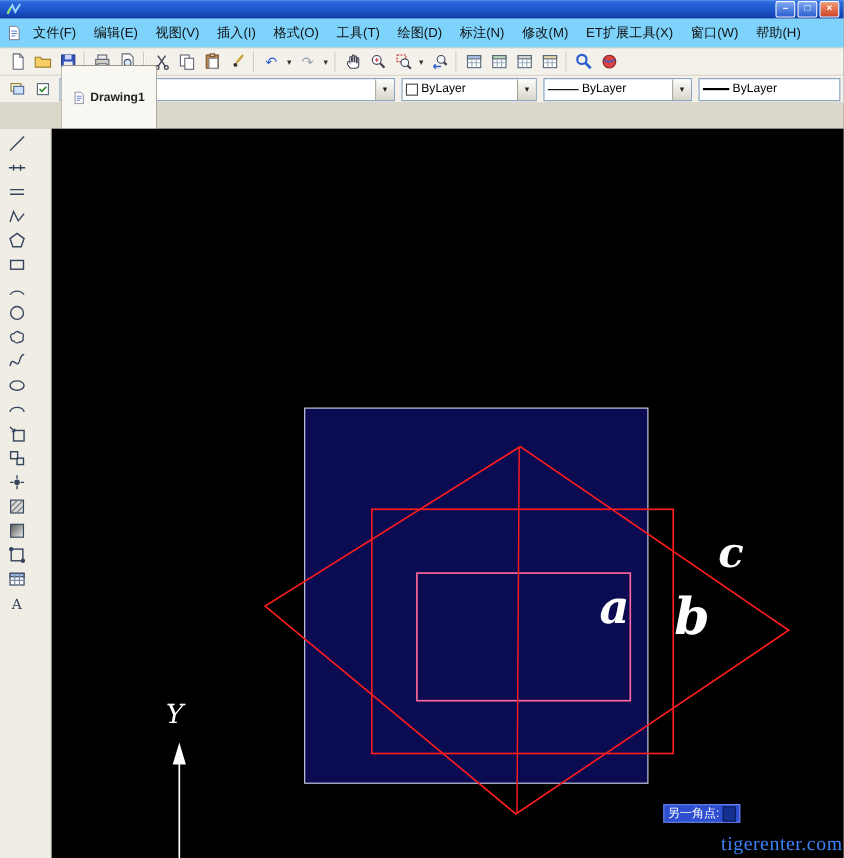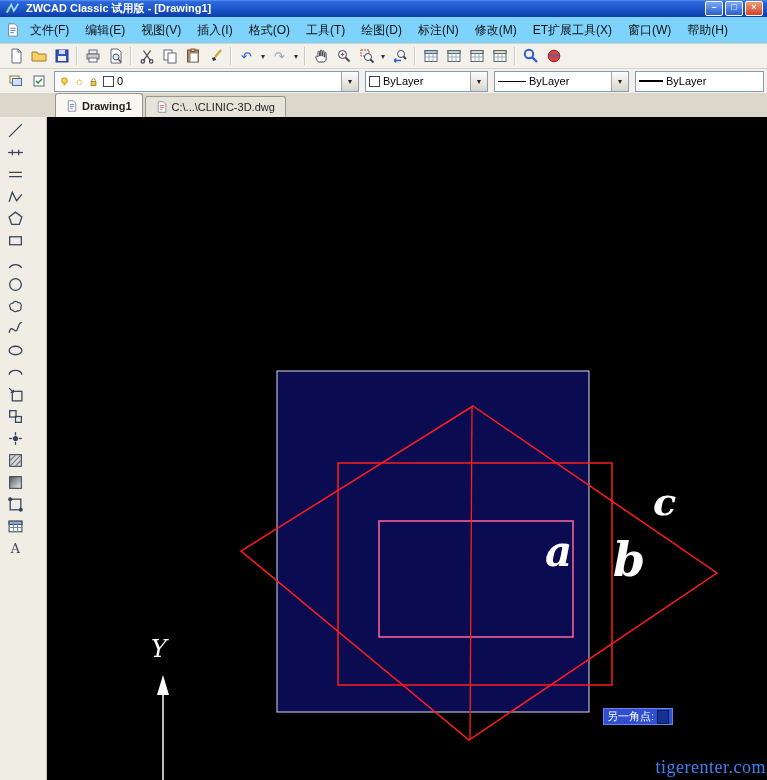--- a/index.html
+++ b/index.html
@@ -39,56 +39,55 @@
     display:flex;align-items:center;justify-content:center;font-size:8px;color:#222}
   .swatch{width:9px;height:9px;background:#fff;border:1px solid #444;flex:none}
   .lt-sample{width:28px;border-top:1px solid #000;flex:none}
   .lw-sample{width:24px;border-top:2px solid #000;flex:none}
   .mini-ico{width:13px;height:13px;flex:none}
   .sun{font-size:11px;color:#d8a800;line-height:1;flex:none}
 
   
   .tabbar{position:absolute;top:93px;left:0;right:0;height:24px;background:#dbd8cb;
     border-bottom:1px solid #b0ac9c;display:flex;align-items:flex-end;padding-left:55px;gap:2px}
-  .tab{height:20px;display:flex;align-items:center;gap:4px;padding:0 10px;font-size:11px;
+  .tab{height:20px;display:flex;align-items:center;gap:4px;padding:17px 10px;font-size:11px;
     border:1px solid #9a968a;border-bottom:none;border-radius:3px 3px 0 0;background:#e6e3d8;color:#222;white-space:nowrap}
   .tab.active{background:#f8f7f1;font-weight:bold;height:23px}
   .tab svg{width:12px;height:12px}
 
   
   .main{position:absolute;top:117px;left:0;right:0;bottom:0}
   .palette{position:absolute;top:0;left:0;width:47px;bottom:0;background:#efede4;
     border-right:1px solid #c9c5b6;padding-top:2px;box-sizing:border-box}
   .pal{width:24px;height:22px;margin-left:3px;display:flex;align-items:center;justify-content:center}
   .pal svg{width:17px;height:17px}
 
   .canvas{position:absolute;top:0;left:47px;width:720px;height:663px;background:#000;overflow:hidden}
   .canvas svg.geom{position:absolute;left:0;top:0;width:720px;height:663px}
 
   .annot{position:absolute;color:#fff;font-family:"DejaVu Serif",serif;font-style:italic;font-weight:bold;line-height:1}
   #annot-a{left:498px;top:414px;font-size:42px}
   #annot-b{left:566px;top:420px;font-size:46px}
   #annot-c{left:606px;top:366px;font-size:38px}
 
-  .prompt{position:absolute;left:556px;top:591px;height:17px;background:#2e4fd0;
+  .prompt{position:absolute;left:556px;top:614px;height:17px;background:#2e4fd0;
     border:1px solid #6a83e8;display:flex;align-items:center;color:#fff;font-size:11px;
     padding:0 3px;gap:3px;box-sizing:border-box}
   .prompt-input{width:10px;height:12px;background:#16308f;border:1px solid #0a1c60}
 
   .watermark{position:absolute;right:1px;bottom:2px;color:#3b82f6;font-family:"Liberation Serif",serif;font-size:18px;letter-spacing:.5px}
 </style>
 </head>
 <body>
 
 <div class="titlebar">
   <svg class="mdi-doc" viewBox="0 0 16 16">
     <path d="M1 12L6 3l3 7 5-8" stroke="#9fd8ff" stroke-width="2" fill="none"></path>
     <path d="M1 12l3-6" stroke="#8fe06a" stroke-width="2" fill="none"></path>
   </svg>
-  <span>ZWCAD Classic 试用版 - [Drawing1]</span>
   <div class="win-btns">
     <div class="win-btn">–</div>
     <div class="win-btn">□</div>
     <div class="win-btn close">×</div>
   </div>
 </div>
 
 <div class="menubar">
   <svg class="mdi-doc" viewBox="0 0 16 16">
     <path d="M3 1h7l3 3v11H3z" fill="#fff" stroke="#778"></path>
@@ -295,27 +294,20 @@
 </div>
 
 <div class="tabbar">
   <div class="tab active">
     <svg viewBox="0 0 16 16">
       <path d="M3 1h7l3 3v11H3z" fill="#fff" stroke="#778"></path>
       <path d="M5 6h6M5 8.5h6M5 11h4" stroke="#4a6fd0" fill="none"></path>
     </svg>
     <span>Drawing1</span>
   </div>
-  <div class="tab">
-    <svg viewBox="0 0 16 16">
-      <path d="M3 1h7l3 3v11H3z" fill="#fff" stroke="#778"></path>
-      <path d="M5 6h6M5 8.5h6M5 11h4" stroke="#c04a4a" fill="none"></path>
-    </svg>
-    <span>C:\...\CLINIC-3D.dwg</span>
-  </div>
 </div>
 
 <div class="main">
 
   <div class="palette">
     <div class="pal">
         <svg viewBox="0 0 16 16">
           <g stroke="#35455e" fill="none" stroke-width="1.2">
             <line x1="2" y1="14" x2="14" y2="2"></line>
           </g>

